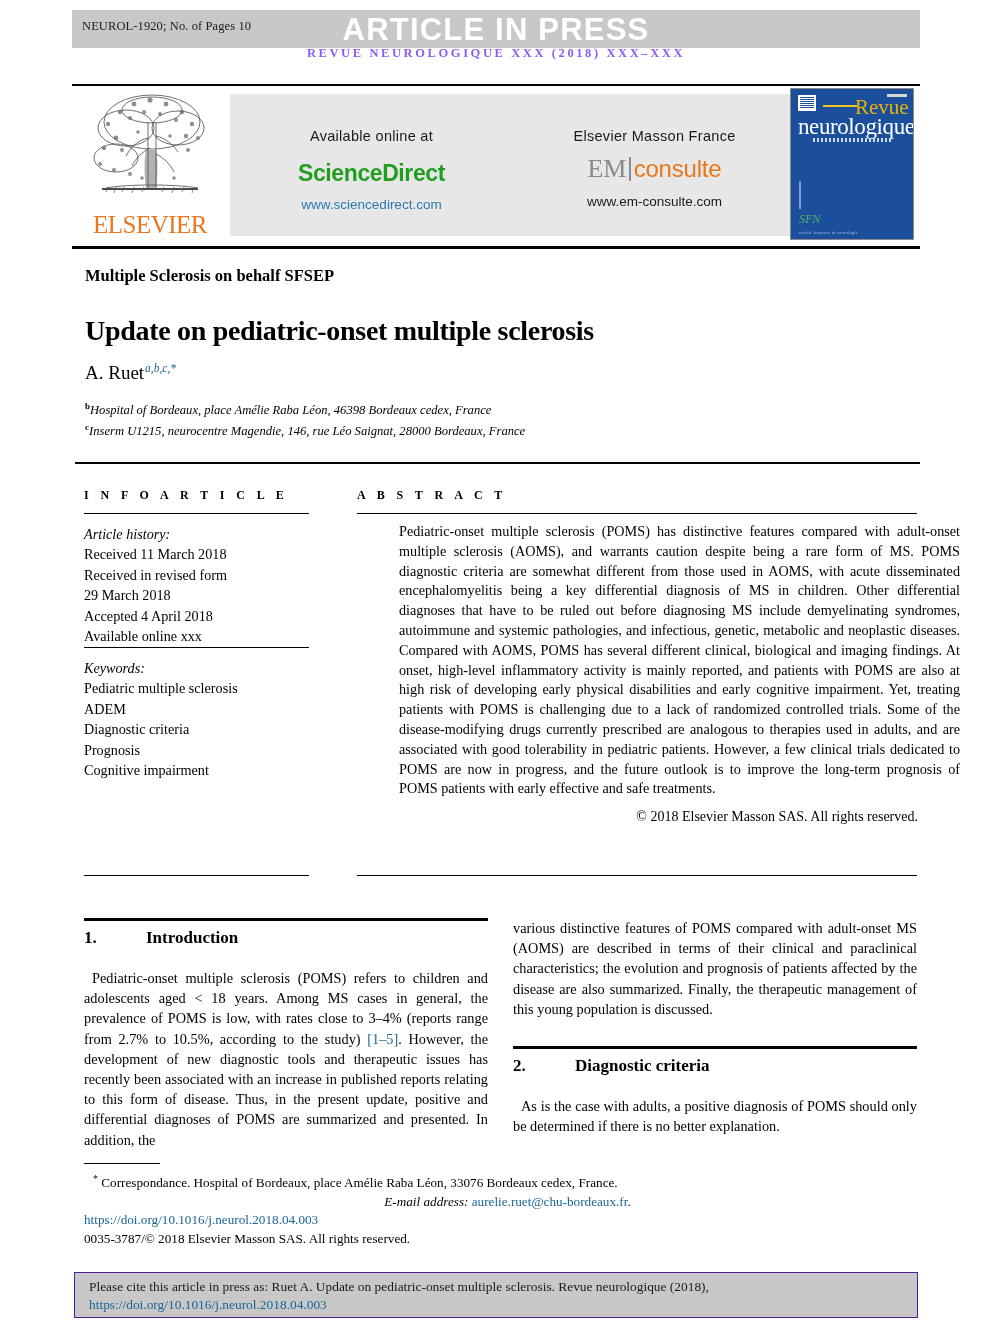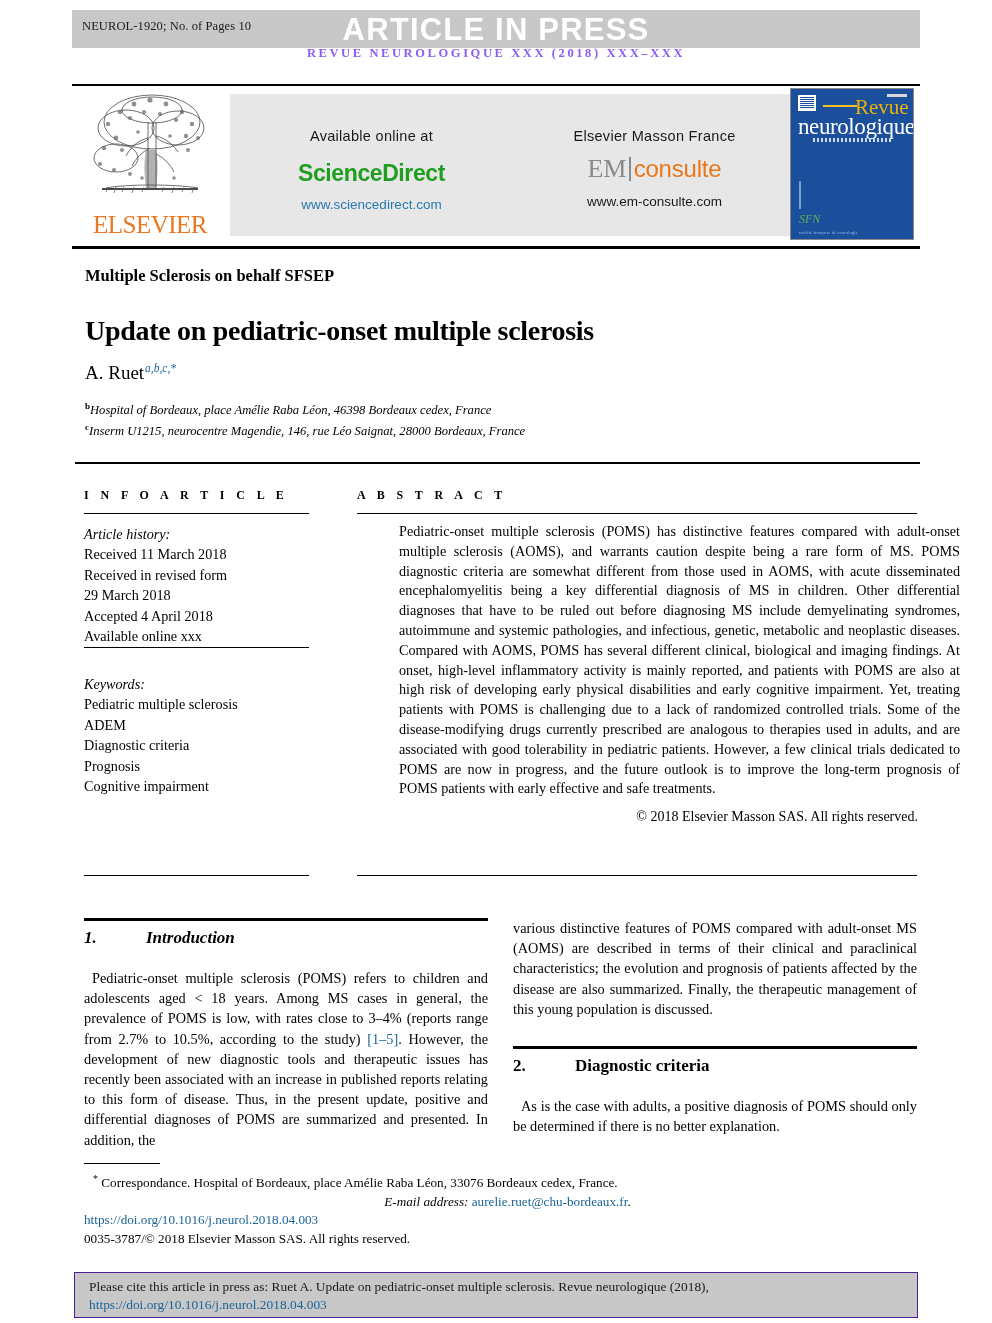--- a/index.html
+++ b/index.html
@@ -357,21 +357,20 @@
     background: #000000;
   }
   .kw {
     position: absolute;
     left: 84px;
     top: 658px;
     width: 235px;
     font-family: "Liberation Serif", serif;
     font-size: 14.2px;
     line-height: 20.4px;
-    margin-top: 16px;
   }
   .kw .it { font-style: italic; }
 
   .abstract {
     position: absolute;
     left: 357px;
     top: 522px;
     width: 561px;
     font-family: "Liberation Serif", serif;
     font-size: 14.2px;
@@ -423,21 +422,21 @@
     height: 3.2px;
     background: #000000;
   }
   .sec-head {
     position: absolute;
     font-family: "Liberation Serif", serif;
     font-weight: bold;
     font-size: 17px;
   }
   .sec-head .num { display: inline-block; width: 62px; }
-  .h-intro { left: 84px; top: 928px; font-style: italic; }
+  .h-intro { left: 84px; top: 928px; }
   .h-diag  { left: 513px; top: 1056px; }
 
   .col-text {
     position: absolute;
     font-family: "Liberation Serif", serif;
     font-size: 14.3px;
     line-height: 20.2px;
     text-align: justify;
   }
   .col-left  { left: 84px; top: 968px; width: 404px; }

